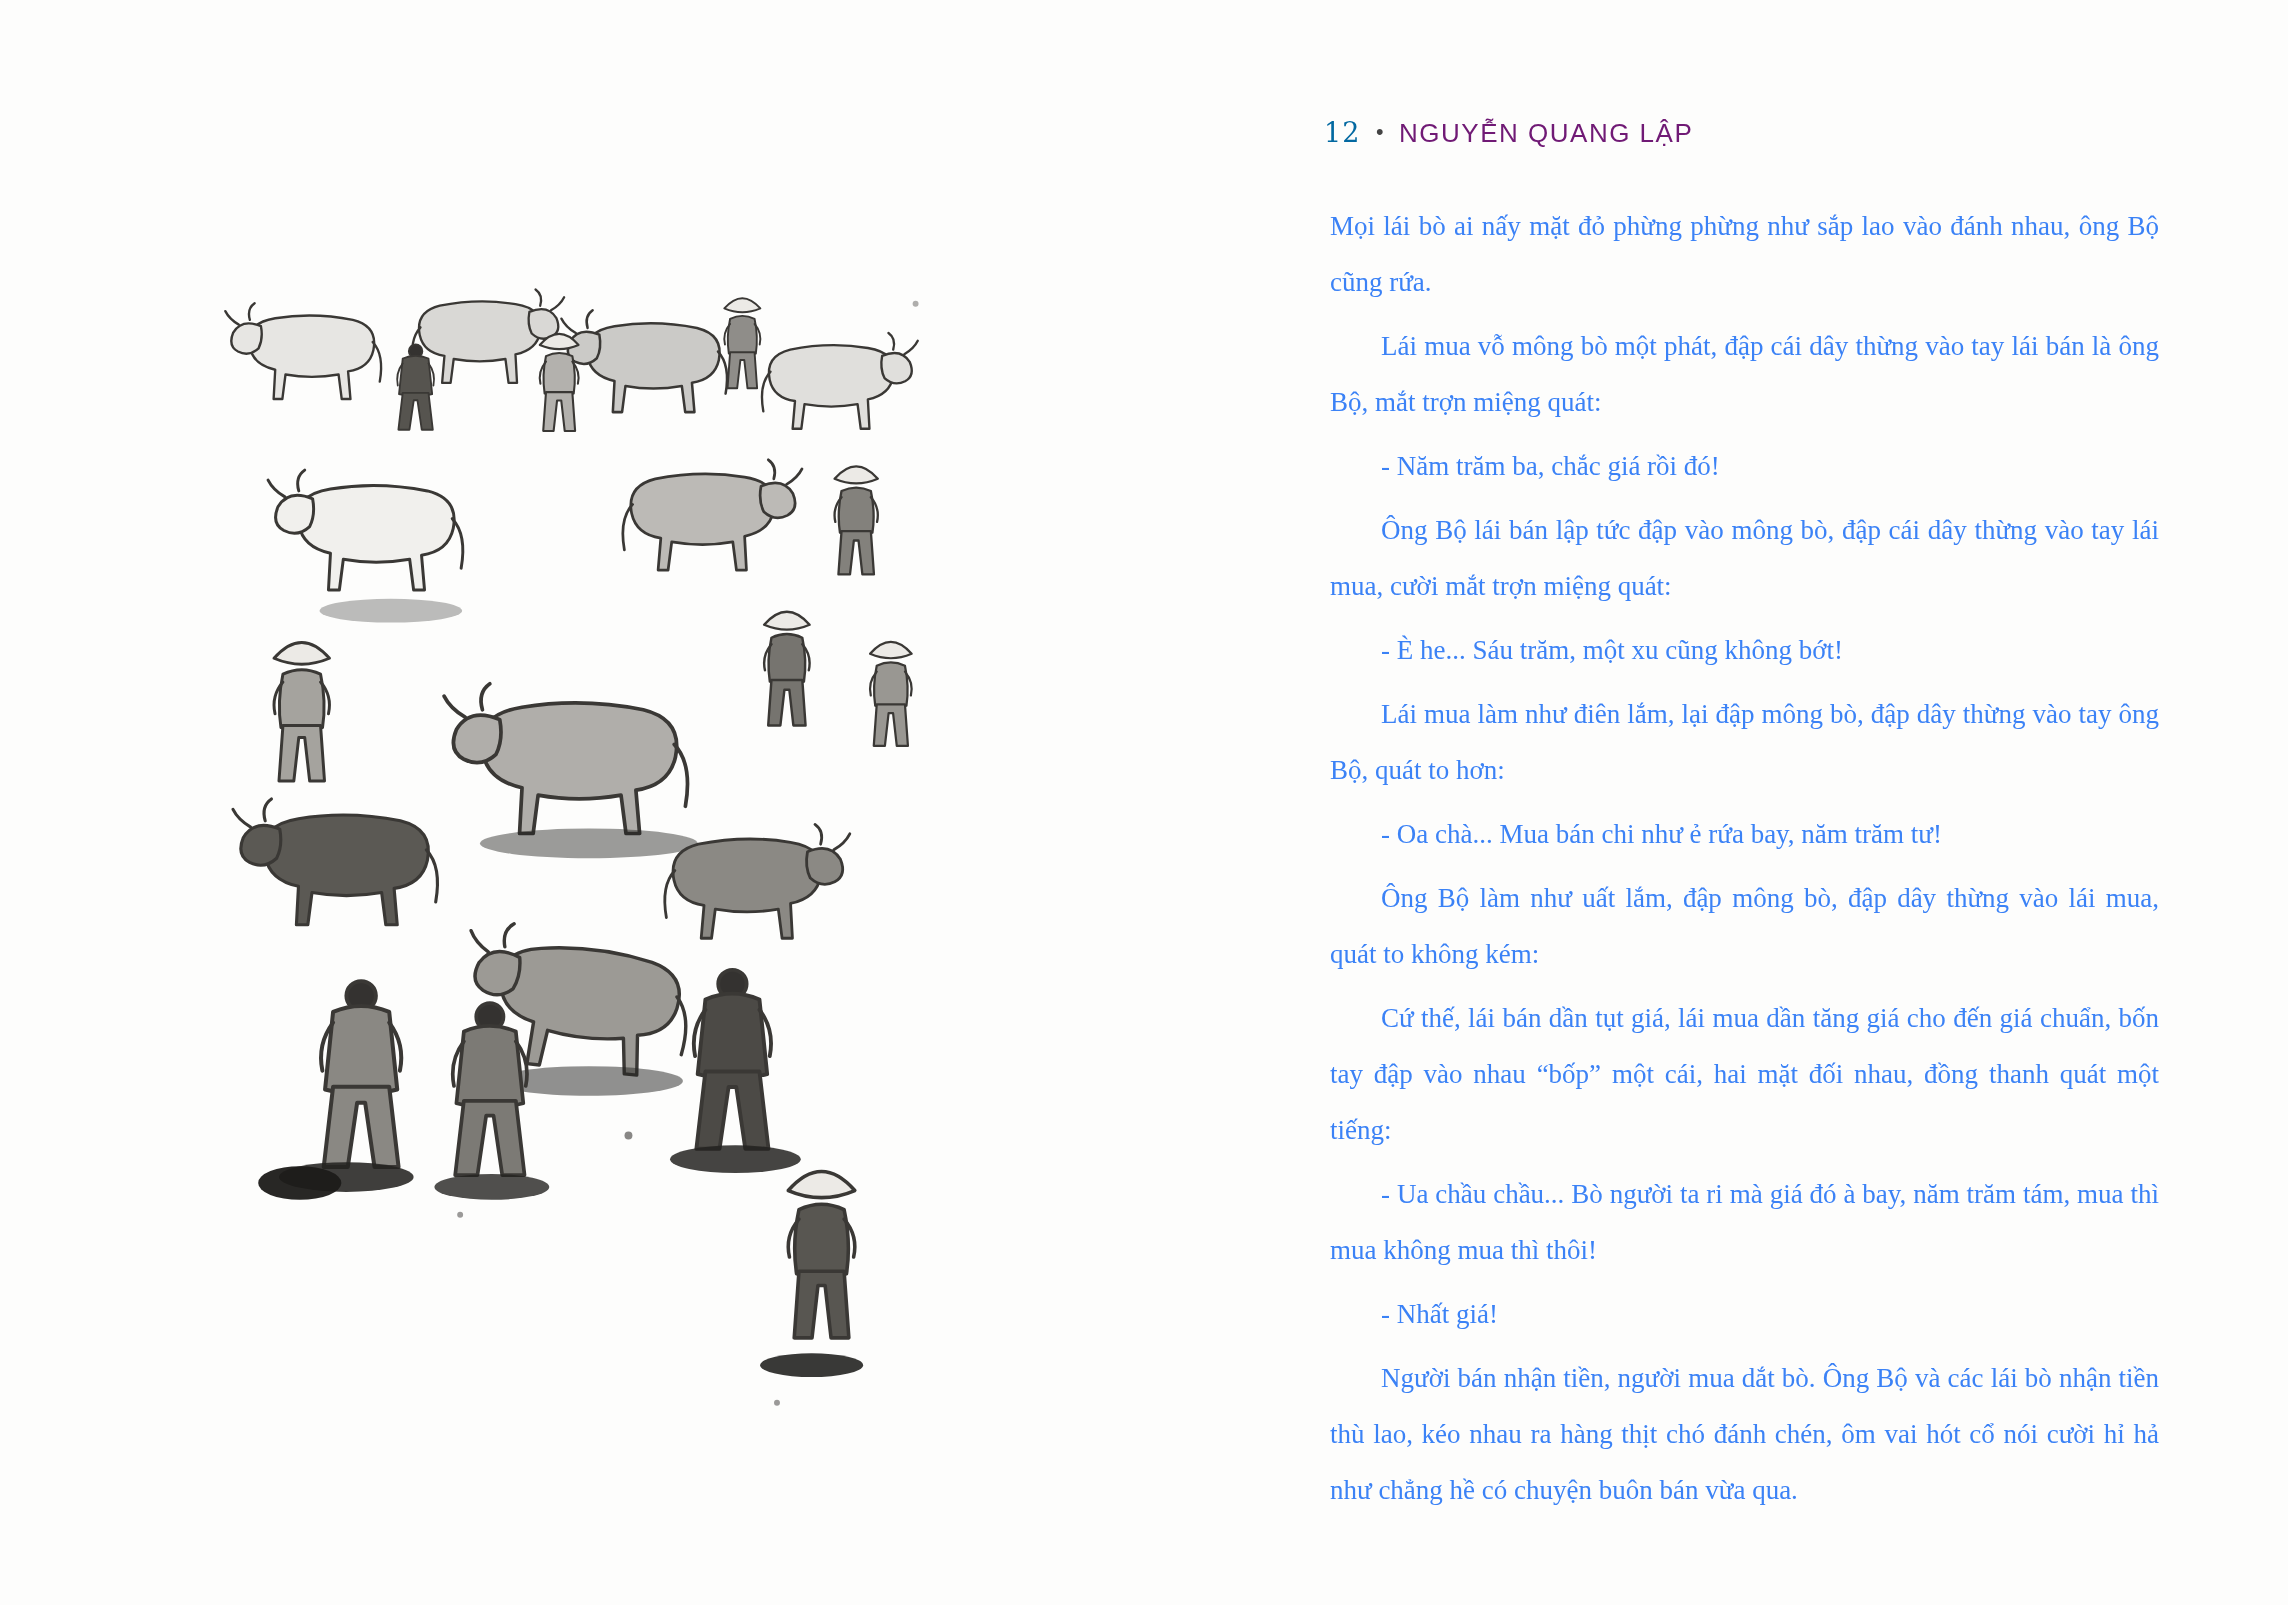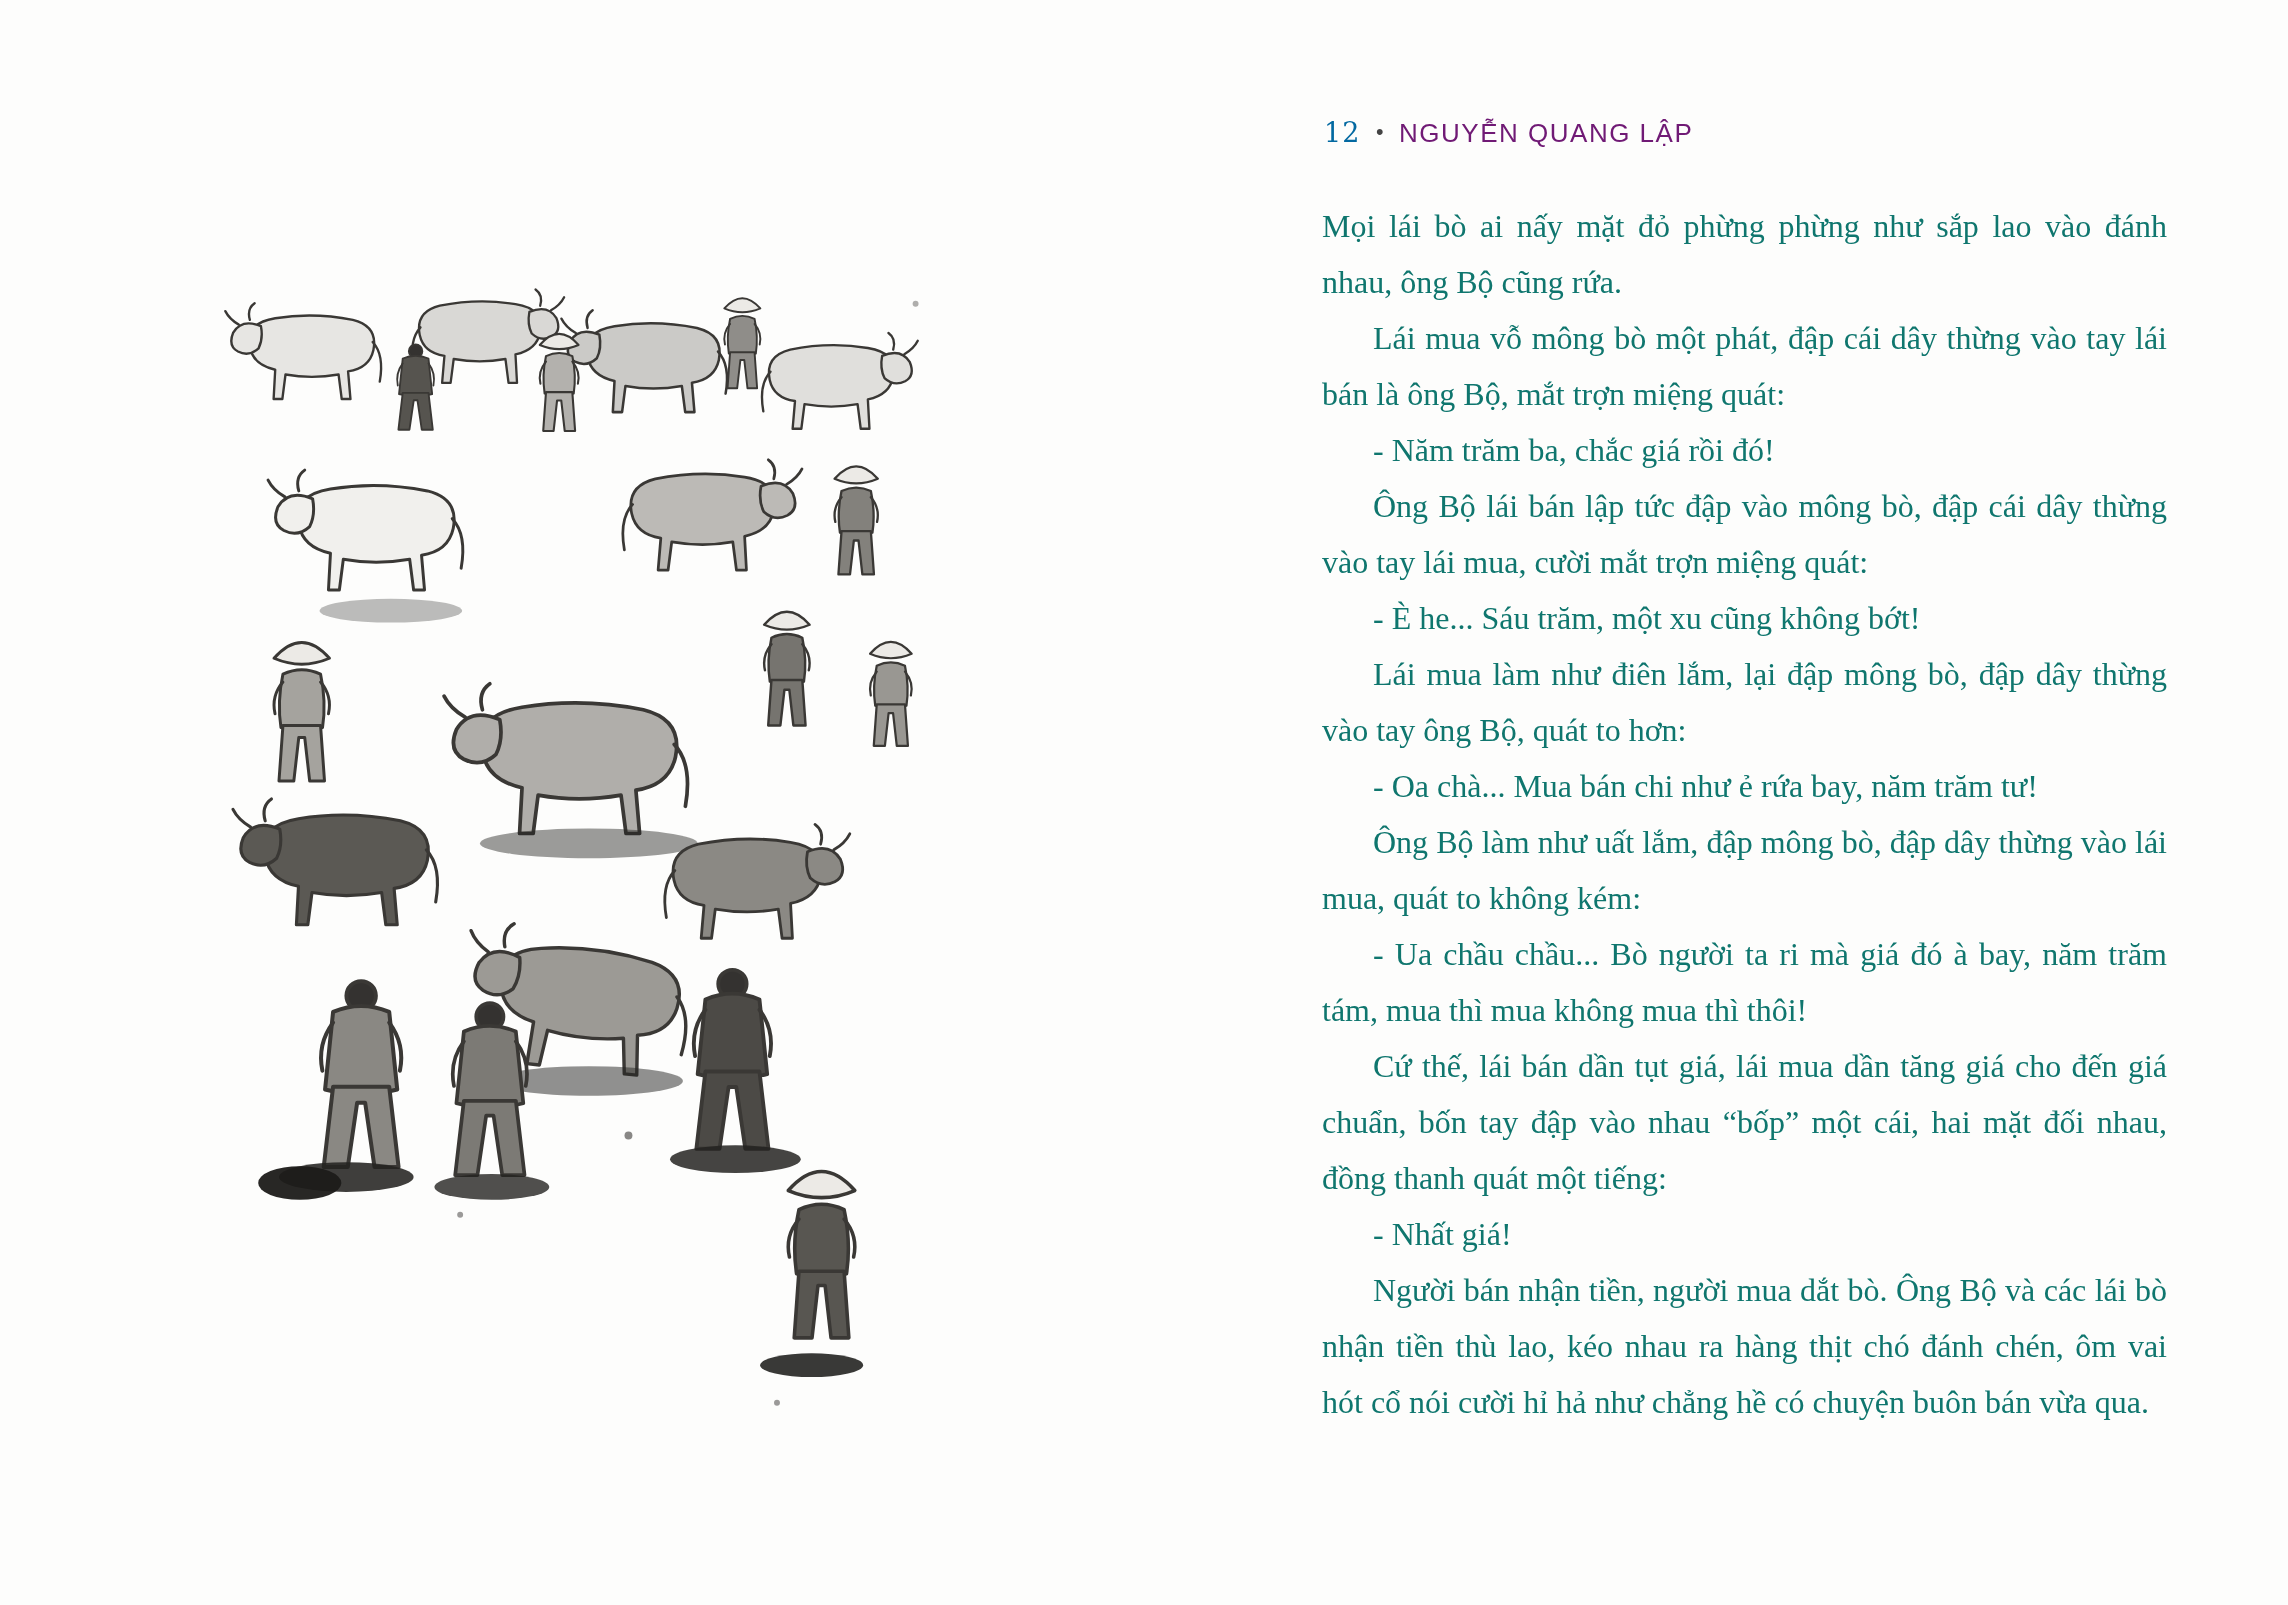--- a/index.html
+++ b/index.html
@@ -32,25 +32,25 @@
   }
   .running-header .page-number{
     font-family:"DejaVu Serif","Liberation Serif",serif;
     font-size:27px;color:#0369a1;letter-spacing:1px;
   }
   .running-header .sep{color:#444;font-size:21.5px;transform:translateY(-2.9px);}
   .running-header .author{
     letter-spacing:1.5px;font-weight:500;color:#701a75;
   }
   .body-text p.para{
-    margin:0;
+    margin:8px;
     font-family:"Liberation Serif",serif;
-    font-size:32px;
+    font-size:27px;
     line-height:56px;
-    color:#0f766e;
+    color:#3b82f6;
     text-align:justify;
   }
   .body-text p.para.indent{text-indent:51px;}
 </style>
 </head>
 <body>
 
 <div class="page">
 
   <div class="illustration" aria-label="Ink-wash drawing of a village cattle market: traders wearing conical hats haggling among a herd of cows and buffaloes">
@@ -128,21 +128,21 @@
     </div>
     <div class="body-text">
         <p class="para">Mọi lái bò ai nấy mặt đỏ phừng phừng như sắp lao vào đánh nhau, ông Bộ cũng rứa.</p>
         <p class="para indent">Lái mua vỗ mông bò một phát, đập cái dây thừng vào tay lái bán là ông Bộ, mắt trợn miệng quát:</p>
         <p class="para indent">- Năm trăm ba, chắc giá rồi đó!</p>
         <p class="para indent">Ông Bộ lái bán lập tức đập vào mông bò, đập cái dây thừng vào tay lái mua, cười mắt trợn miệng quát:</p>
         <p class="para indent">- È he... Sáu trăm, một xu cũng không bớt!</p>
         <p class="para indent">Lái mua làm như điên lắm, lại đập mông bò, đập dây thừng vào tay ông Bộ, quát to hơn:</p>
         <p class="para indent">- Oa chà... Mua bán chi như ẻ rứa bay, năm trăm tư!</p>
         <p class="para indent">Ông Bộ làm như uất lắm, đập mông bò, đập dây thừng vào lái mua, quát to không kém:</p>
+        <p class="para indent">Cứ thế, lái bán dần tụt giá, lái mua dần tăng giá cho đến giá chuẩn, bốn tay đập vào nhau “bốp” một cái, hai mặt đối nhau, đồng thanh quát một tiếng:</p>
         <p class="para indent">- Ua chầu chầu... Bò người ta ri mà giá đó à bay, năm trăm tám, mua thì mua không mua thì thôi!</p>
-        <p class="para indent">Cứ thế, lái bán dần tụt giá, lái mua dần tăng giá cho đến giá chuẩn, bốn tay đập vào nhau “bốp” một cái, hai mặt đối nhau, đồng thanh quát một tiếng:</p>
         <p class="para indent">- Nhất giá!</p>
         <p class="para indent">Người bán nhận tiền, người mua dắt bò. Ông Bộ và các lái bò nhận tiền thù lao, kéo nhau ra hàng thịt chó đánh chén, ôm vai hót cổ nói cười hỉ hả như chẳng hề có chuyện buôn bán vừa qua.</p>
       </div>
   </div>
 
 </div>
 
 
 </body></html>

